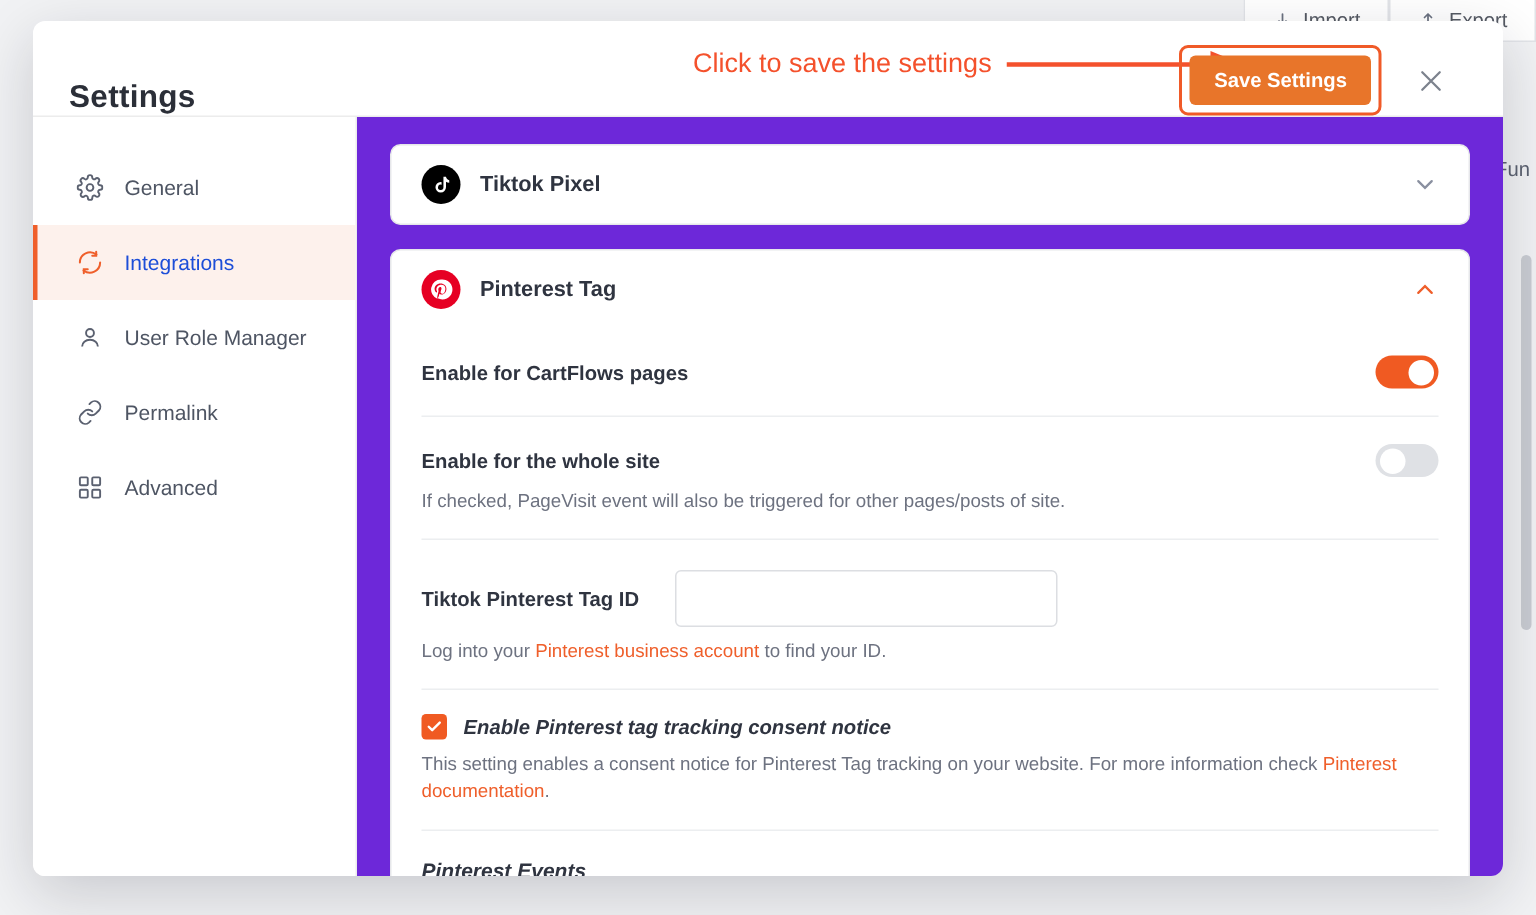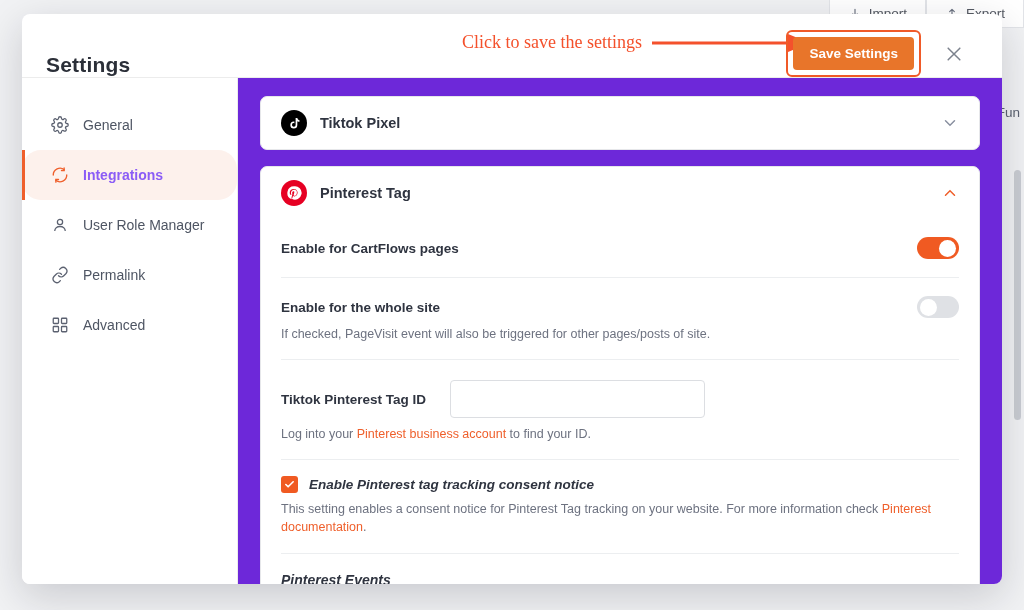--- a/index.html
+++ b/index.html
@@ -117,21 +117,20 @@
 
   
   .annotation {
     position: absolute;
     left: 440px;
     top: 18px;
     display: flex;
     align-items: center;
     gap: 0;
     pointer-events: none;
-    font-family: Liberation Serif, serif;
   }
   .annotation-text {
     font-size: 18px;
     color: #f4512c;
     white-space: nowrap;
   }
   .annotation-arrow {
     margin-left: 10px;
     display: flex;
     align-items: center;
@@ -164,23 +163,22 @@
     position: relative;
   }
   .side-item .si-ic {
     width: 19px; height: 19px;
     display: flex; align-items: center; justify-content: center;
     color: #5b6170;
     flex: 0 0 19px;
   }
   .side-item.active {
     background: #fdf1ec;
-    color: #8b5cf6;
-    font-weight: bold;
-    border-radius: 19px;
+    color: #1d4ed8;
+    font-weight: normal;
   }
   .side-item.active .si-ic { color: #ef5f2b; }
   .side-item.active::before {
     content: "";
     position: absolute;
     left: 0; top: 0; bottom: 0;
     width: 3px;
     background: #ef5f2b;
   }
 

